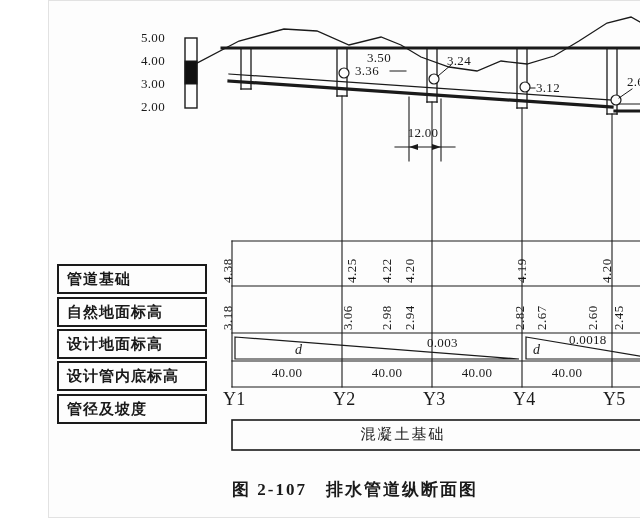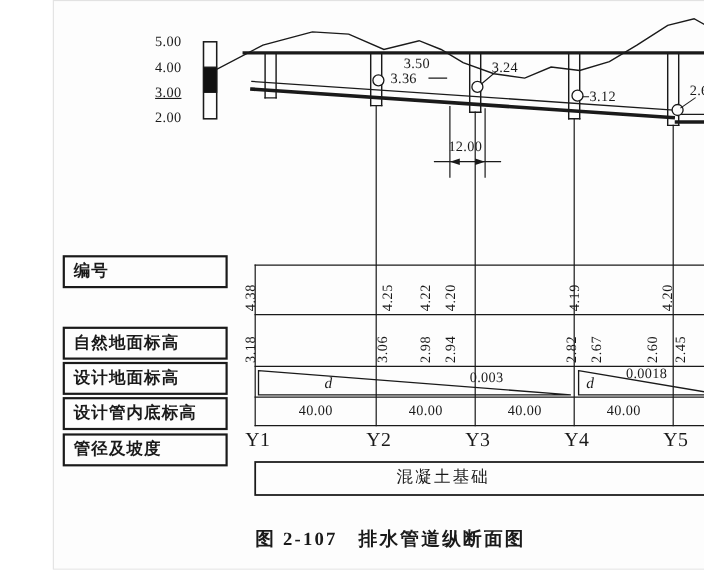--- a/index.html
+++ b/index.html
@@ -100,31 +100,31 @@
 
       <rect x="183" y="419" width="429" height="30" stroke-width="1.6"></rect>
 
       <rect x="605" y="261" width="14" height="9" fill="#fdfdfd" stroke="none"></rect>
       <polyline points="604,270 611,260 618,271" stroke-width="1.2"></polyline>
     </g>
   </svg>
 
   <div class="txt" style="left:92px; top:29px;">5.00</div>
   <div class="txt" style="left:92px; top:52px;text-align:right;">4.00</div>
-  <div class="txt" style="left:92px; top:75px;text-decoration:underline;">3.00</div>
+  <div class="txt" style="left:92px; top:75px;">3.00</div>
   <div class="txt" style="left:92px; top:98px;">2.00</div>
 
   <div class="txt" style="left:318px; top:49px;">3.50</div>
   <div class="txt" style="left:306px; top:62px;">3.36</div>
   <div class="txt" style="left:398px; top:52px;">3.24</div>
   <div class="txt" style="left:487px; top:79px;">3.12</div>
   <div class="txt" style="left:578px; top:73px;">2.65</div>
   <div class="txt center" style="left:352px; top:124px; width:44px;">12.00</div>
 
-  <div class="rowlabel" style="top:231px;">编号</div>
+  <div class="rowlabel" style="top:263px;">管道基础</div>
   <div class="rowlabel" style="top:296px;">自然地面标高</div>
   <div class="rowlabel" style="top:360px;">设计管内底标高</div>
   <div class="rowlabel" style="top:328px;">设计地面标高</div>
   <div class="rowlabel" style="top:393px;">管径及坡度</div>
 
   <div class="vnum" style="left:186px; top:268px;">4.38</div>
   <div class="vnum" style="left:310px; top:268px;">4.25</div>
   <div class="vnum" style="left:345px; top:268px;">4.22</div>
   <div class="vnum" style="left:368px; top:268px;">4.20</div>
   <div class="vnum" style="left:480px; top:268px;">4.19</div>

